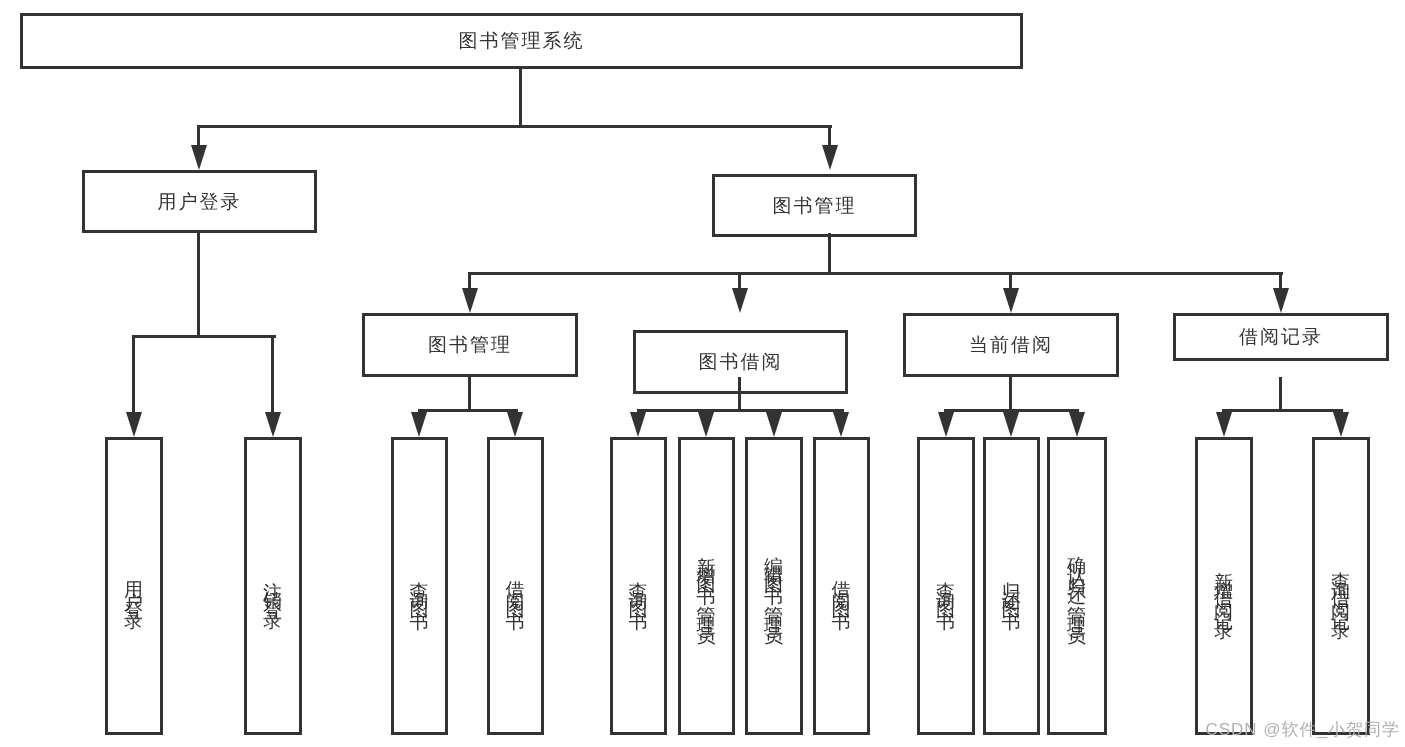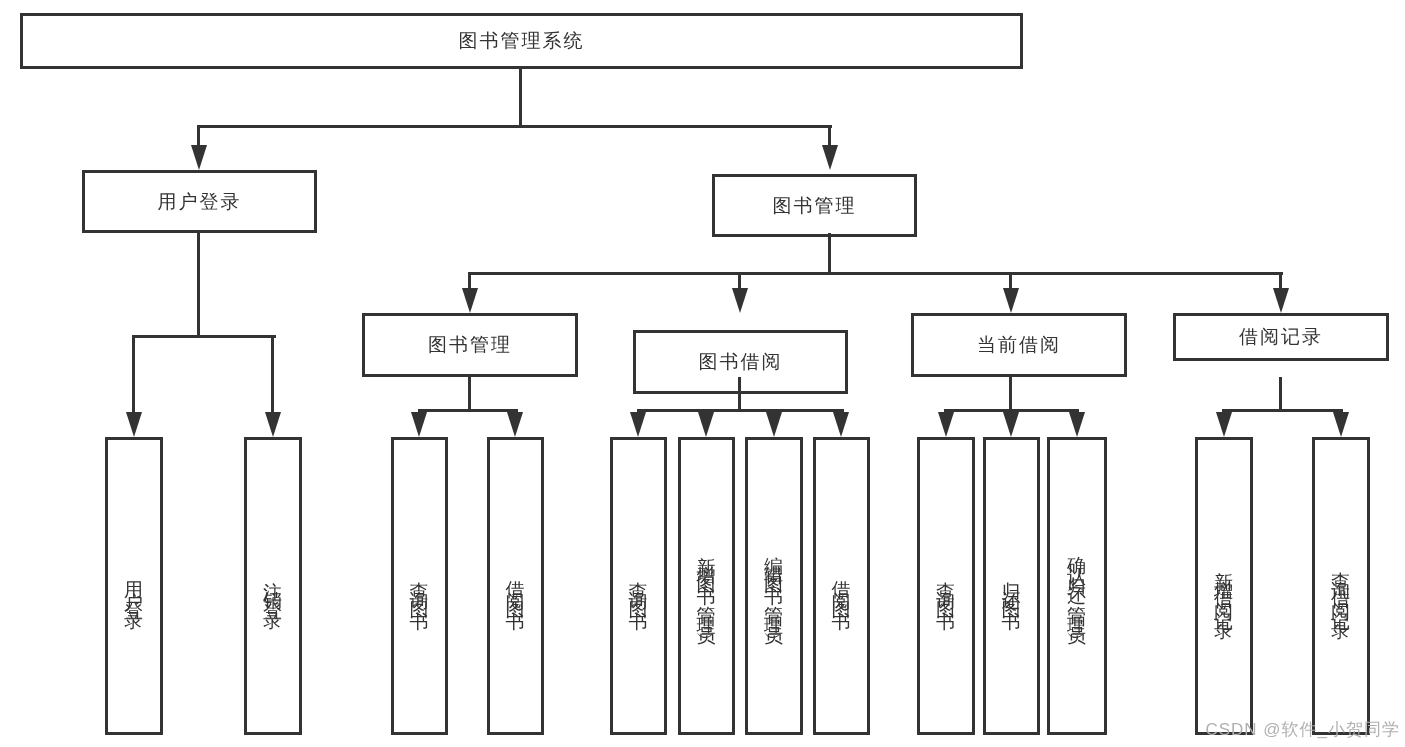--- a/index.html
+++ b/index.html
@@ -70,21 +70,21 @@
   <div class="box" style="left:712px; top:174px; width:205px; height:63px;">
     <span class="node-label">图书管理</span>
   </div>
 
   <div class="box" style="left:362px; top:313px; width:216px; height:64px;">
     <span class="node-label">图书管理</span>
   </div>
   <div class="box" style="left:633px; top:330px; width:215px; height:64px;">
     <span class="node-label">图书借阅</span>
   </div>
-  <div class="box" style="left:903px; top:313px; width:216px; height:64px;margin-left:8px;">
+  <div class="box" style="left:903px; top:313px; width:216px; height:64px;">
     <span class="node-label">当前借阅</span>
   </div>
   <div class="box" style="left:1173px; top:313px; width:216px; height:48px;">
     <span class="node-label">借阅记录</span>
   </div>
 
   <div class="box leaf" style="left:105px; top:437px; width:58px; height:298px;">
     <span class="vtext">用户登录</span>
   </div>
   <div class="box leaf" style="left:244px; top:437px; width:58px; height:298px;">

